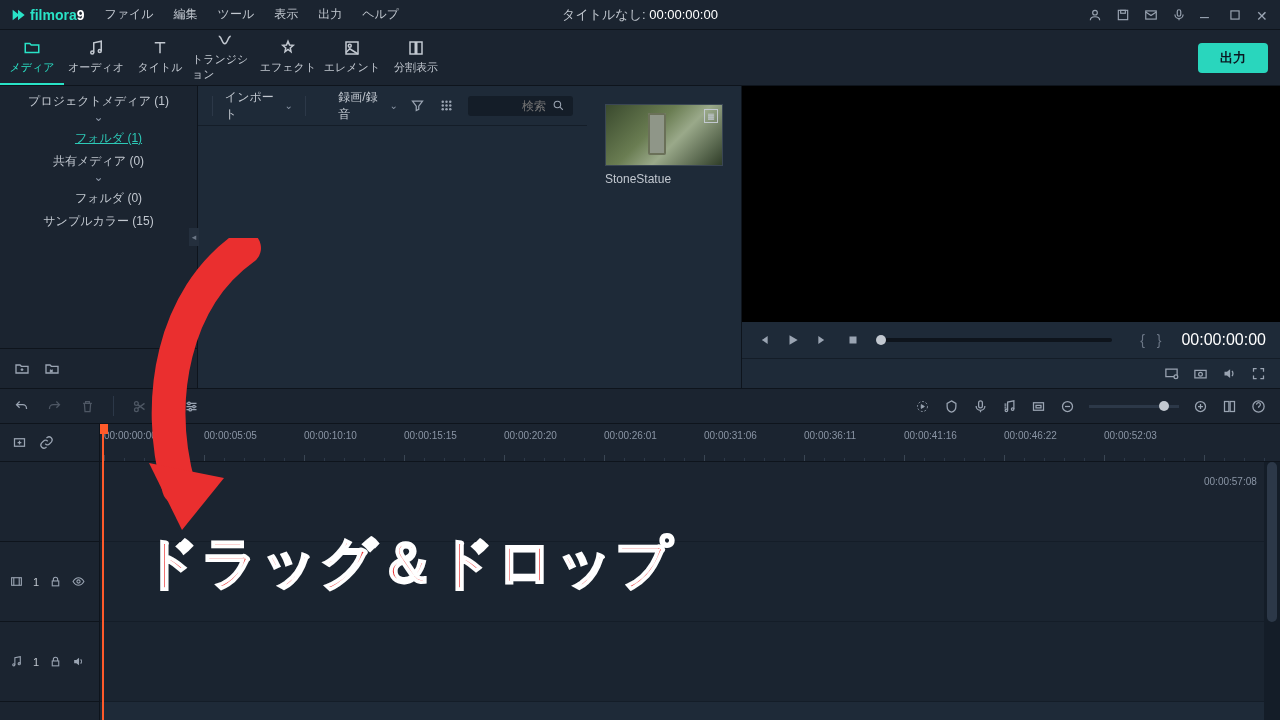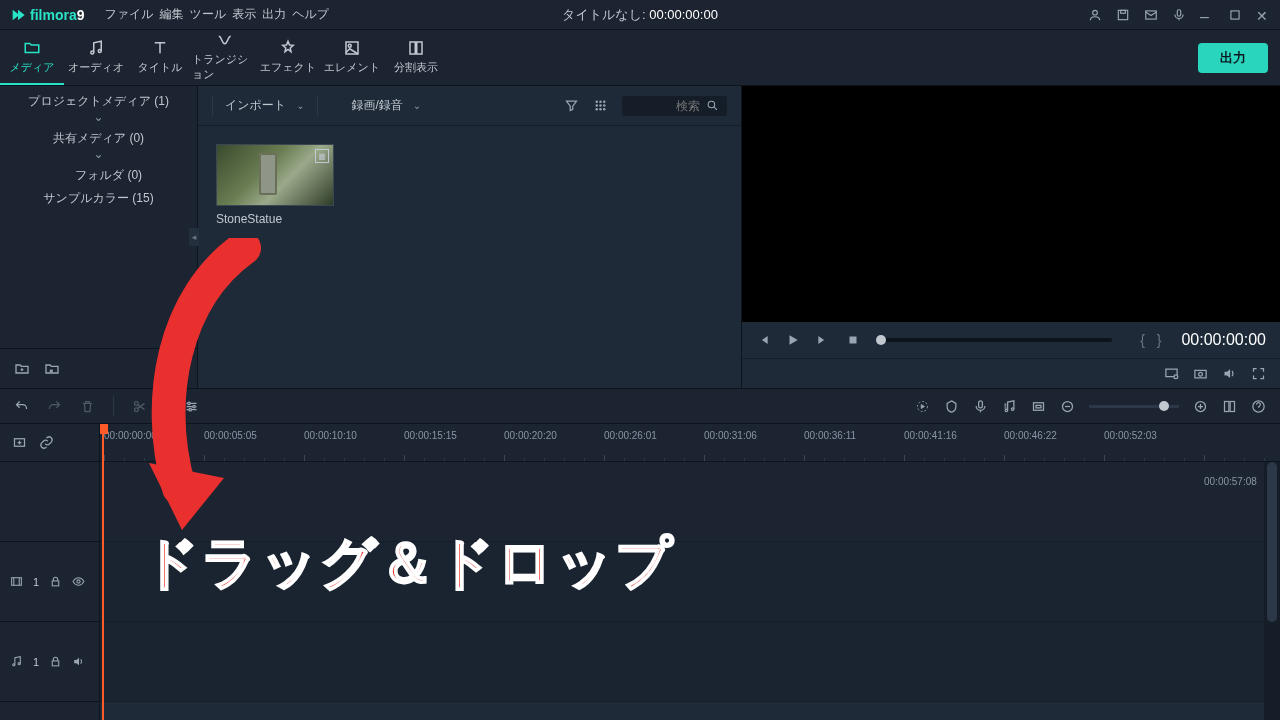--- a/index.html
+++ b/index.html
@@ -1,20 +1,20 @@
 <!DOCTYPE html>
 <html><head>
 <meta charset="utf-8">
 <style>
 * { margin:0; padding:0; box-sizing:border-box; font-family:"Meiryo","Segoe UI",sans-serif; }
 body { width:1280px; height:720px; background:#1b2430; color:#c2c8d0; overflow:hidden; font-size:12px;}
 .titlebar{height:30px;background:#1b2430;display:flex;align-items:center;padding:0 10px;border-bottom:1px solid #0e141c;}
 .logo{color:#29e3c7;font-weight:bold;font-size:14px;display:flex;align-items:center;gap:4px;}
 .logo svg{width:16px;height:16px;}
-.menu{display:flex;gap:6px;margin-left:20px;}
+.menu{display:flex;gap:20px;margin-left:20px;}
 .menu span{font-size:12px;cursor:pointer;}
 .titlecenter{position:absolute;left:50%;transform:translateX(-50%);font-size:13px;}
 .titlecenter .tc2{color:#fff;}
 .winctrl{margin-left:auto;display:flex;gap:14px;align-items:center;}
 .winctrl svg,.winctrl span{width:14px;height:14px;color:#9aa4b2;cursor:pointer;}
 .tabstrip{height:56px;background:#1b2430;display:flex;align-items:stretch;border-bottom:1px solid #0e141c;}
 .modetab{width:64px;display:flex;flex-direction:column;align-items:center;justify-content:center;gap:3px;cursor:pointer;border-bottom:2px solid transparent;}
 .modetab.active{color:#29e3c7;border-bottom-color:#29e3c7;}
 .modetab svg{width:18px;height:18px;}
 .modetab span{font-size:11px;}
@@ -22,21 +22,21 @@
 .midrow{display:flex;height:302px;}
 .sidebar{width:198px;background:#1b2430;display:flex;flex-direction:column;border-right:1px solid #0e141c;}
 .tree{flex:1;padding:4px 0;font-size:12px;}
 .treeitem{padding:3px 12px;display:flex;align-items:center;justify-content:space-between;cursor:pointer;flex-direction:column;}
 .treeitem.sub{padding-left:32px;}
 .treeitem .chev{color:#8a95a5;}
 .treeitem.link{color:#2dc9b7;text-decoration:underline;}
 .sidecollapse{position:absolute;left:189px;top:228px;width:10px;height:18px;background:#242f3d;display:flex;align-items:center;justify-content:center;cursor:pointer;color:#6b7685;font-size:9px;}
 .sidefoot{height:40px;display:flex;align-items:center;gap:14px;padding:0 14px;border-top:1px solid #0e141c;}
 .sidefoot svg{width:16px;height:16px;color:#9aa4b2;cursor:pointer;}
-.browser{flex:0 0 544px;background:#1e2a38;display:flex;flex-direction:column;border-right:1px solid #0e141c;}
+.browser{flex:0 0 544px;background:#1e2a38;display:flex;flex-direction:row;border-right:1px solid #0e141c;}
 .browserbar{height:40px;display:flex;align-items:center;padding:0 14px;gap:12px;border-bottom:1px solid #141d28;}
 .dd{display:flex;align-items:center;gap:10px;cursor:pointer;}
 .dd .dchev{color:#8a95a5;font-size:10px;}
 .sep{width:1px;height:20px;background:#2c3848;}
 .bricons{margin-left:auto;display:flex;align-items:center;gap:14px;}
 .bricons svg{width:15px;height:15px;color:#9aa4b2;cursor:pointer;}
 .search{display:flex;align-items:center;background:#141d28;border-radius:3px;padding:3px 8px;gap:6px;}
 .search input{background:none;border:none;outline:none;color:#c2c8d0;width:70px;font-size:12px;text-align:right;}
 .search svg{width:13px;height:13px;color:#9aa4b2;}
 .thumbs{flex:1;padding:18px;}
@@ -185,20 +185,23 @@
   <button class="exportbtn">出力</button>
 </div>
 
 <div class="midrow">
 
   <div class="sidebar">
     <div class="tree">
       <div class="treeitem">
           <span>プロジェクトメディア (1)</span>
           <span class="chev">⌄</span>
+        </div>
+      <div class="treeitem sub link">
+          <span>フォルダ (1)</span>
         </div>
       <div class="treeitem">
           <span>共有メディア (0)</span>
           <span class="chev">⌄</span>
         </div>
       <div class="treeitem sub">
           <span>フォルダ (0)</span>
         </div>
       <div class="treeitem">
           <span>サンプルカラー (15)</span>

